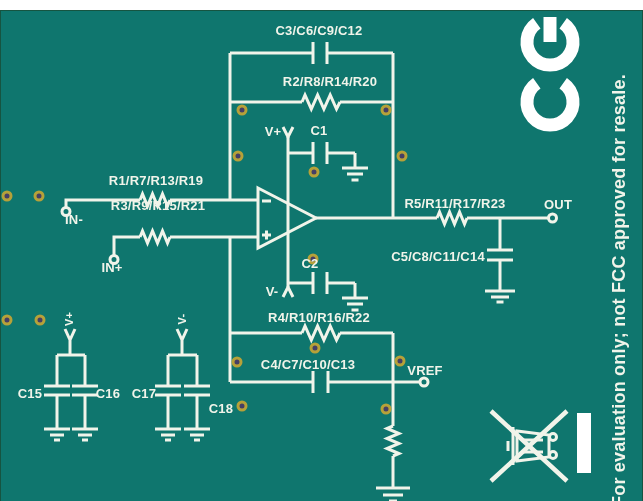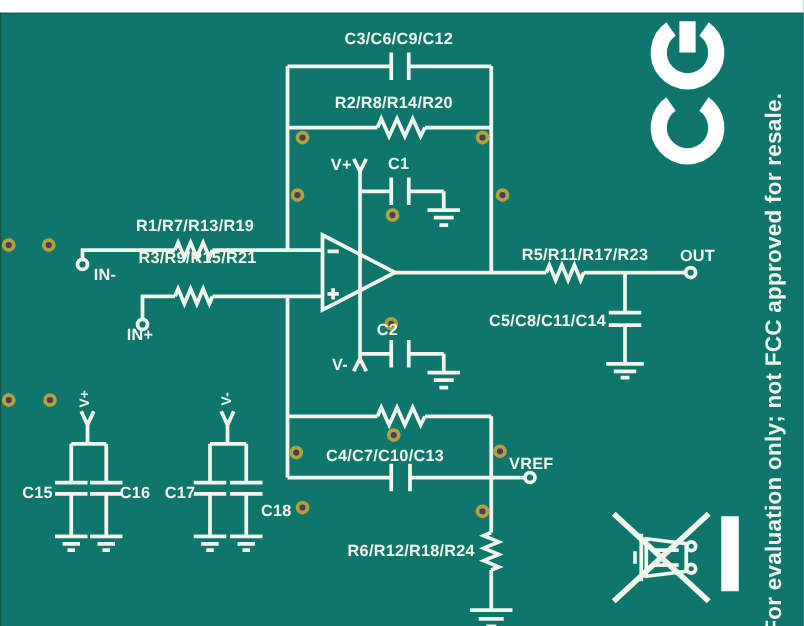--- a/index.html
+++ b/index.html
@@ -179,35 +179,35 @@
         <path d="M522,430 V451 M534,430 V451"></path>
         <circle cx="519" cy="461" r="3.5"></circle>
         <circle cx="537" cy="461" r="3.5"></circle>
       </g>
       <path d="M491,401 L567,471 M567,401 L491,471" stroke-width="4.5"></path>
       <rect x="577" y="403" width="14" height="60" fill="#ffffff" stroke="none"></rect>
     </g>
   </svg>
 
   <span class="lbl" style="left:319px;top:14px">C3/C6/C9/C12</span>
-  <span class="lbl" style="left:315px;top:65px">R2/R8/R14/R20</span>
+  <span class="lbl" style="left:330px;top:65px">R2/R8/R14/R20</span>
   <span class="lbl" style="left:273px;top:115px">V+</span>
   <span class="lbl" style="left:319px;top:114px">C1</span>
   <span class="lbl" style="left:156px;top:164px">R1/R7/R13/R19</span>
-  <span class="lbl" style="left:84px;top:203px">IN-</span>
+  <span class="lbl" style="left:74px;top:203px">IN-</span>
   <span class="lbl" style="left:158px;top:189px">R3/R9/R15/R21</span>
   <span class="lbl" style="left:112px;top:251px">IN+</span>
-  <span class="lbl" style="left:468px;top:187px">R5/R11/R17/R23</span>
+  <span class="lbl" style="left:455px;top:187px">R5/R11/R17/R23</span>
   <span class="lbl" style="left:558px;top:188px">OUT</span>
   <span class="lbl" style="left:438px;top:240px">C5/C8/C11/C14</span>
   <span class="lbl" style="left:310px;top:247px">C2</span>
   <span class="lbl" style="left:272px;top:275px">V-</span>
+  <span class="lbl" style="left:319px;top:301px">R4/R10/R16/R22</span>
   <span class="lbl" style="left:308px;top:348px">C4/C7/C10/C13</span>
   <span class="lbl" style="left:425px;top:354px">VREF</span>
-  <span class="lbl" style="left:329px;top:424px">R6/R12/R18/R24</span>
   <span class="lbl" style="left:30px;top:377px">C15</span>
   <span class="lbl" style="left:108px;top:377px">C16</span>
   <span class="lbl" style="left:144px;top:377px">C17</span>
   <span class="lbl" style="left:221px;top:392px">C18</span>
   <span class="lbl rot" style="left:69px;top:309px">V+</span>
   <span class="lbl rot" style="left:182px;top:309px">V-</span>
 
   <div class="disclaimer">
     <span>For evaluation only; not FCC approved for resale.</span>
   </div>

